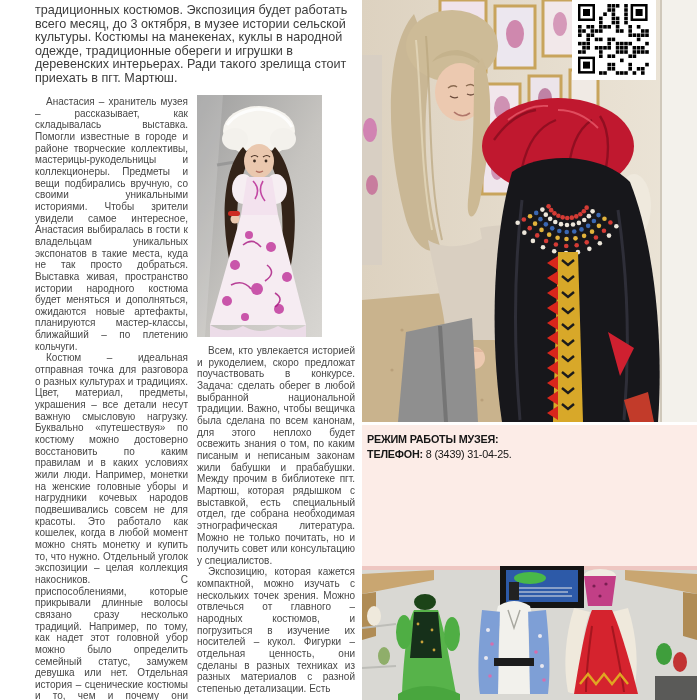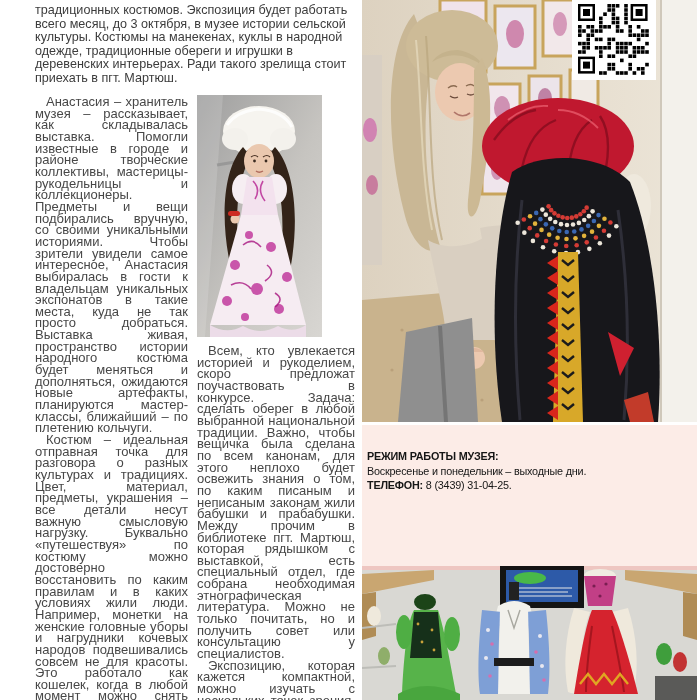--- a/index.html
+++ b/index.html
@@ -2,36 +2,36 @@
 <html><head>
 <meta charset="utf-8">
 <style>
   html,body{margin:0;padding:0;background:#fff;}
   .page{position:relative;width:700px;height:700px;background:#ffffff;overflow:hidden;
         font-family:"Liberation Sans",sans-serif;color:#3d3d3d;}
   
   .intro{position:absolute;left:35px;top:4px;width:314px;font-size:12.6px;line-height:13.5px;
          color:#3c3c3c;letter-spacing:0;}
   
-  .col{position:absolute;text-align:justify;font-size:13px;line-height:11.65px;color:#474747;
+  .col{position:absolute;text-align:justify;font-size:10px;line-height:11.65px;color:#474747;
        overflow:hidden;}
   .col p{margin:0;text-indent:11px;}
   .col1{left:35px;top:96px;width:153px;height:604px;}
   .col2{left:197px;top:345px;width:158px;height:355px;}
   
   .photo{position:absolute;overflow:hidden;background:#ccc;}
   .photo-doll{left:197px;top:95px;width:125px;height:242px;}
   .photo-woman{left:362px;top:0;width:335px;height:422px;}
   .photo-exhibit{left:362px;top:566px;width:335px;height:134px;}
   .photo svg{display:block;}
   
   .qr-box{position:absolute;left:210px;top:0;width:84px;height:80px;background:#ffffff;overflow:hidden;}
   
   .infobox{position:absolute;left:362px;top:425px;width:335px;height:141px;background:#fcece7;
-           box-sizing:border-box;padding:24px 8px 0 5px;font-size:10.8px;line-height:14.6px;
+           box-sizing:border-box;padding:7px 8px 0 5px;font-size:10.8px;line-height:14.6px;
            color:#161616;letter-spacing:-0.2px;}
   .infobox .b{font-weight:700;}
   .infobox div{margin:0;}
 </style>
 </head>
 <body>
 
 <div class="page">
 
   <div class="intro">традиционных костюмов. Экспозиция будет работать всего месяц, до 3 октября, в музее истории сельской культуры. Костюмы на манекенах, куклы в народной одежде, традиционные обереги и игрушки в деревенских интерьерах. Ради такого зрелища стоит приехать в пгт. Мартюш.</div>
@@ -411,21 +411,20 @@
           <rect x="63.6" y="9" width="7" height="7" fill="#000000"></rect>
           <rect x="6" y="56.6" width="17" height="17" fill="#000000"></rect>
           <rect x="8.5" y="59.1" width="12" height="12" fill="#fff"></rect>
           <rect x="11" y="61.6" width="7" height="7" fill="#000000"></rect>
         </svg>
     </div>
   </div>
 
   <div class="infobox">
     <div class="b">РЕЖИМ РАБОТЫ МУЗЕЯ:</div>
-    <div>Воскресенье и понедельник – выходные дни.</div>
     <div><span class="b">ТЕЛЕФОН:</span><span> 8 (3439) 31-04-25.</span></div>
   </div>
 
   <div class="photo photo-exhibit">
     <svg width="335" height="134" viewBox="0 0 335 134">
       <rect width="335" height="134" fill="#d9d8d3"></rect>
       <rect width="335" height="4" fill="#eec6c1"></rect>
 
       <polygon points="0,8 72,4 72,14 0,28" fill="#c9a671"></polygon>
       <polygon points="335,8 263,4 263,14 335,28" fill="#c9a671"></polygon>

